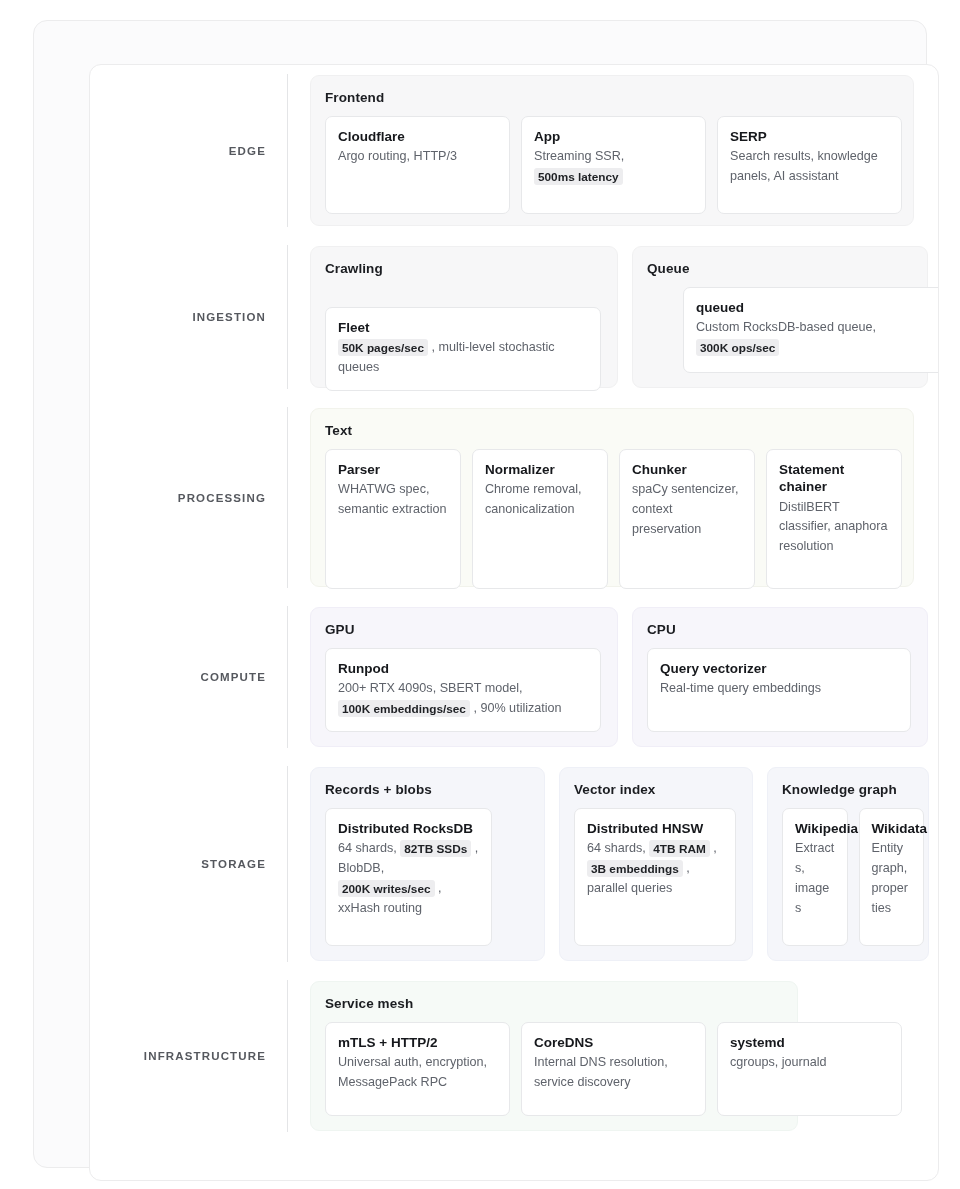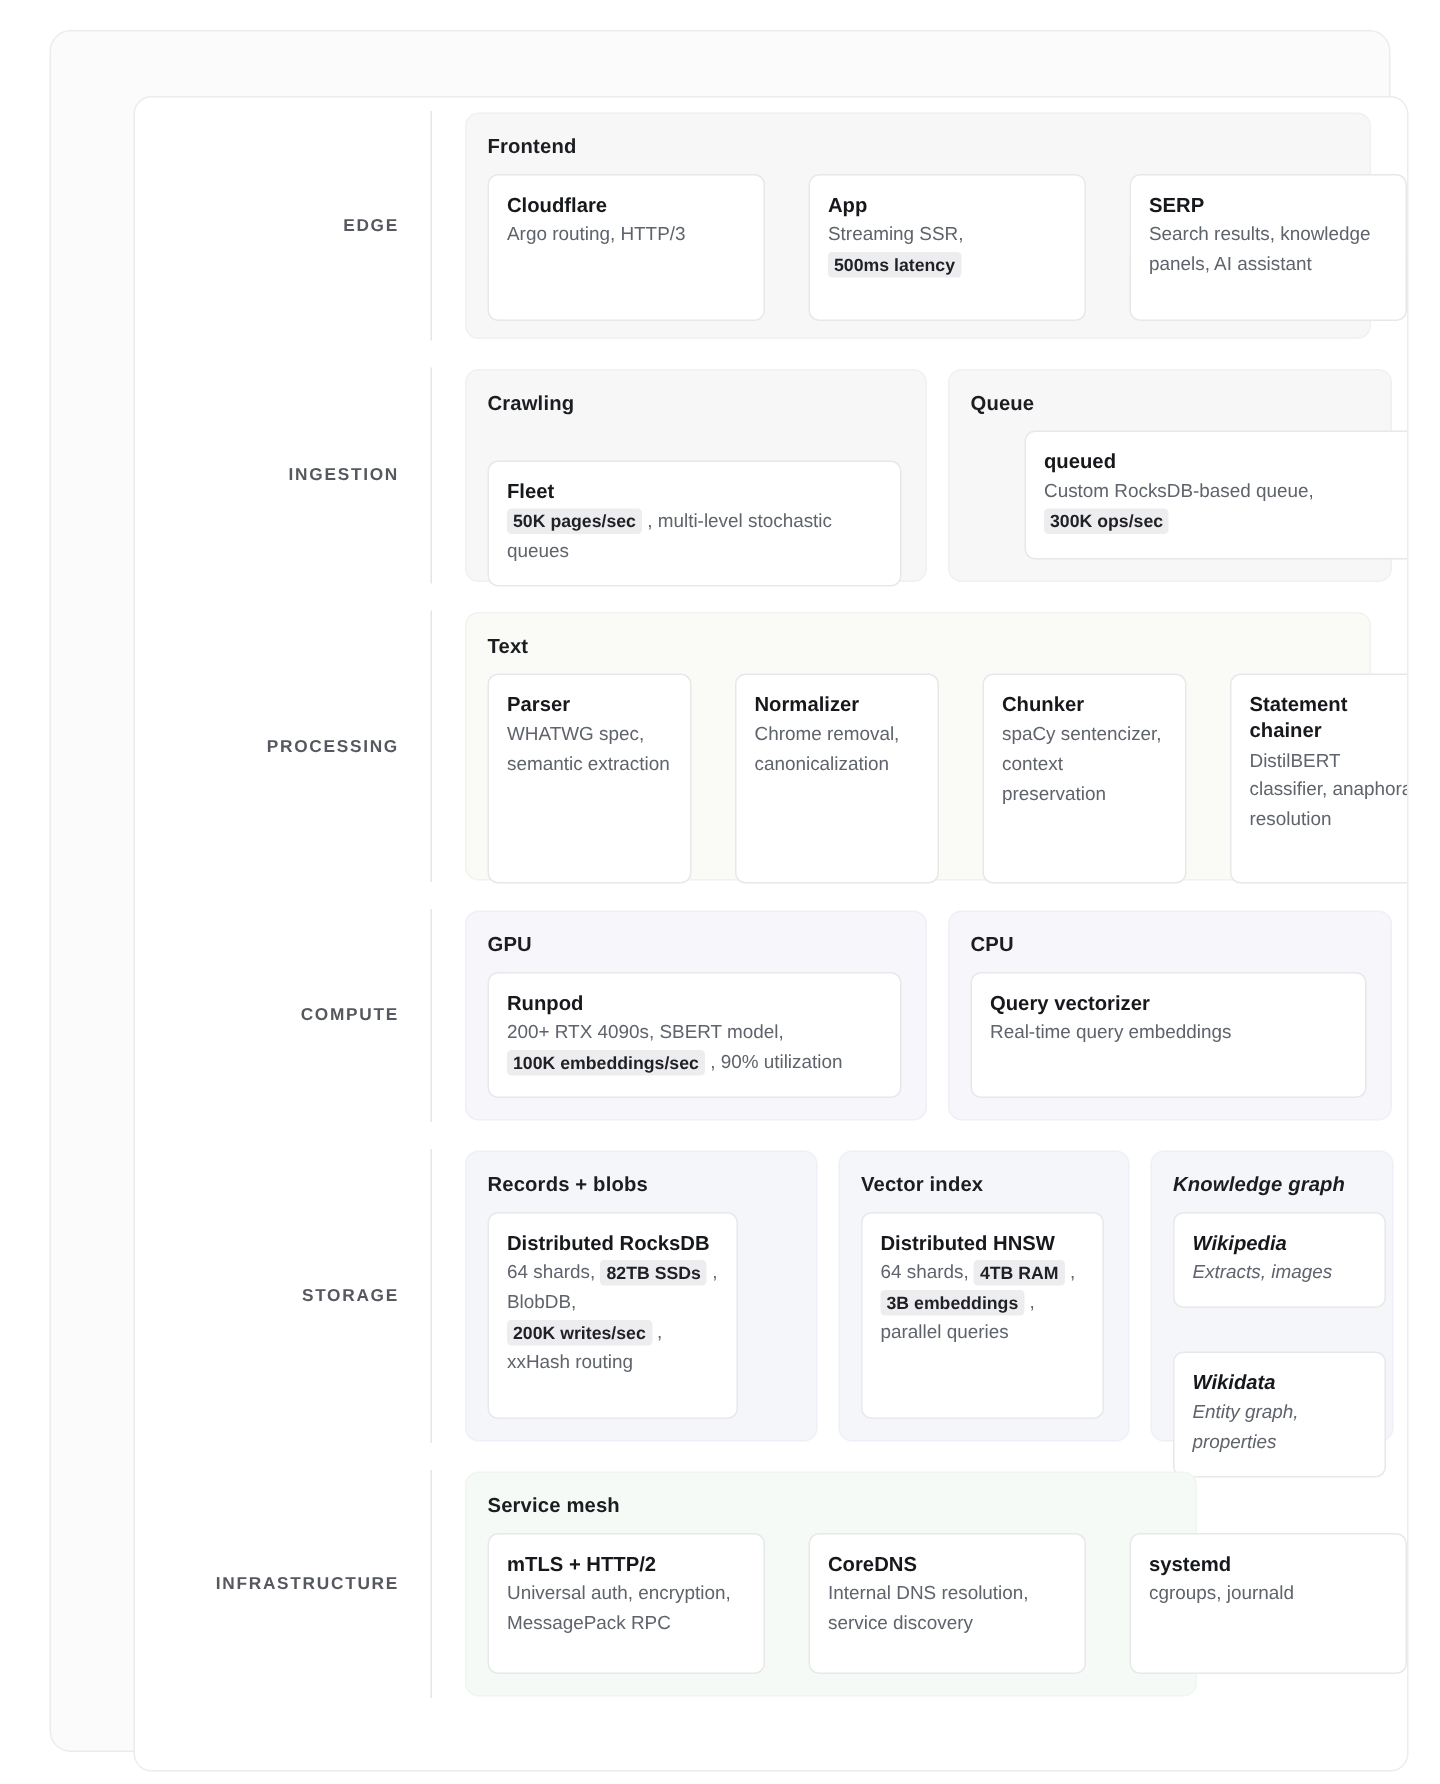--- a/index.html
+++ b/index.html
@@ -80,26 +80,26 @@
   }
   .group-title {
     font-size: 13.5px;
     font-weight: bold;
     color: #1b1d21;
     margin-bottom: 11px;
     letter-spacing: 0.1px;
   }
   .group-cards {
     display: flex;
-    gap: 29px;
+    gap: 11px;
     align-items: stretch;
     flex: 1 1 auto;
   }
   .group-cards.stacked {
-    flex-direction: column;
+    flex-direction: row;
   }
 
   .card {
     background: #ffffff;
     border: 1px solid #e7e8ea;
     border-radius: 7px;
     padding: 11px 12px 12px 12px;
     display: flex;
     flex-direction: column;
     min-width: 0;
@@ -263,21 +263,21 @@
             </div>
             <div class="group tint-blue" style="width: 194px;">
               <div class="group-title">Vector index</div>
               <div class="group-cards">
                 <div class="card" style="width: 162px; flex: 0 0 162px;">
                   <div class="card-title">Distributed HNSW</div>
                   <div class="card-desc"><span>64 shards, </span><span class="chip">4TB RAM</span> <span>, </span><span class="chip">3B embeddings</span> <span>, parallel queries </span></div>
                 </div>
               </div>
             </div>
-            <div class="group tint-blue" style="width: 162px; font-style: italic;">
+            <div class="group tint-blue" style="width: 162px;">
               <div class="group-title">Knowledge graph</div>
               <div class="group-cards stacked">
                 <div class="card" style="width: 100%;">
                   <div class="card-title">Wikipedia</div>
                   <div class="card-desc"><span>Extracts, images </span></div>
                 </div>
                 <div class="card" style="width: 100%;">
                   <div class="card-title">Wikidata</div>
                   <div class="card-desc"><span>Entity graph, properties </span></div>
                 </div>

